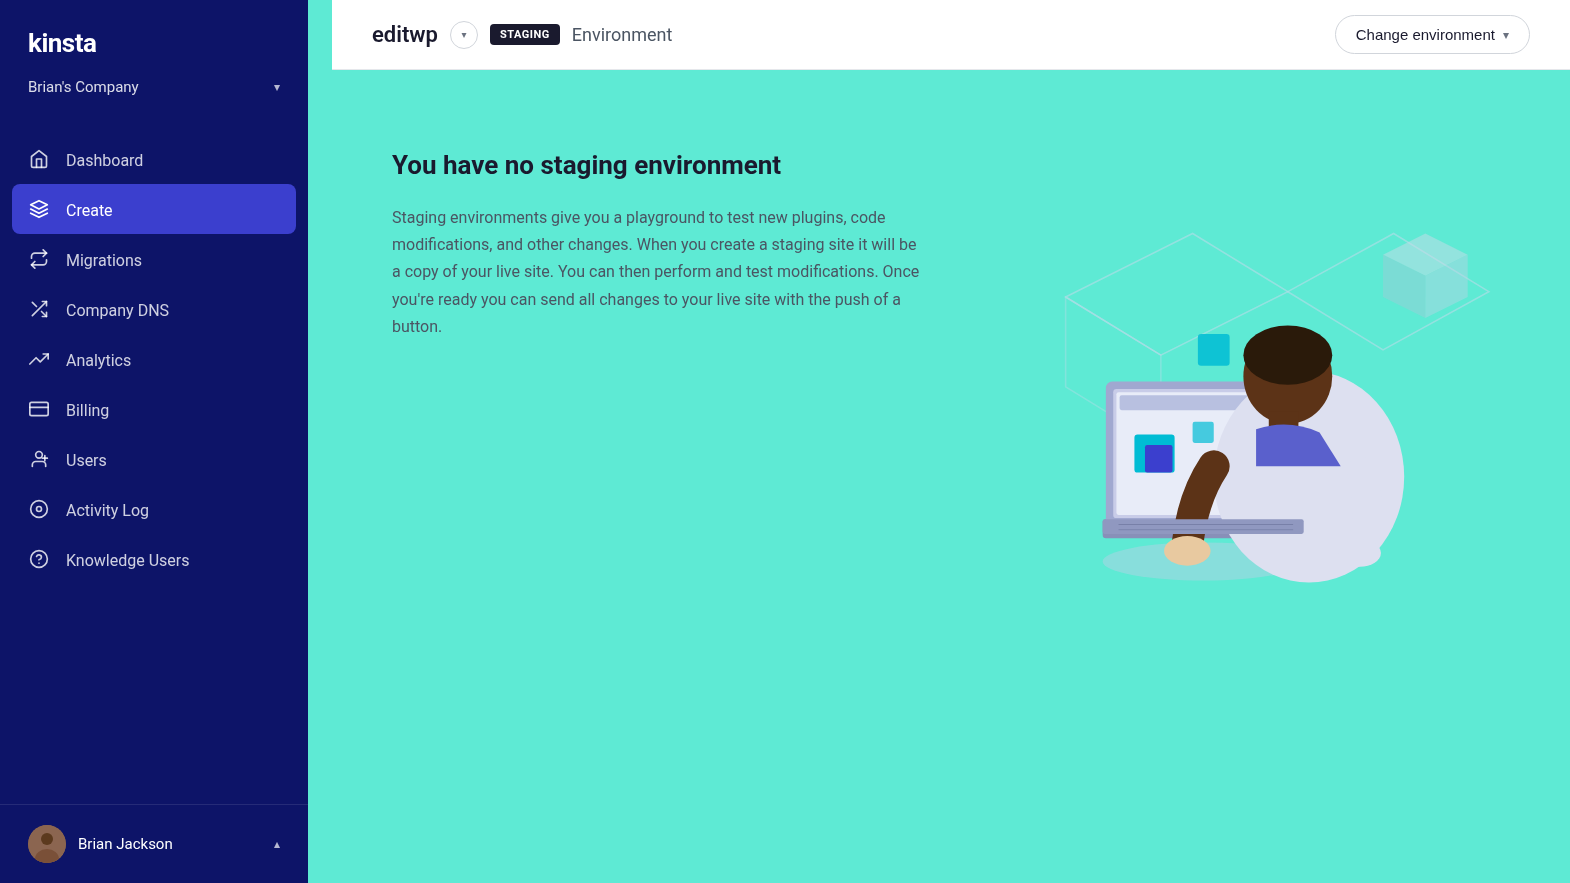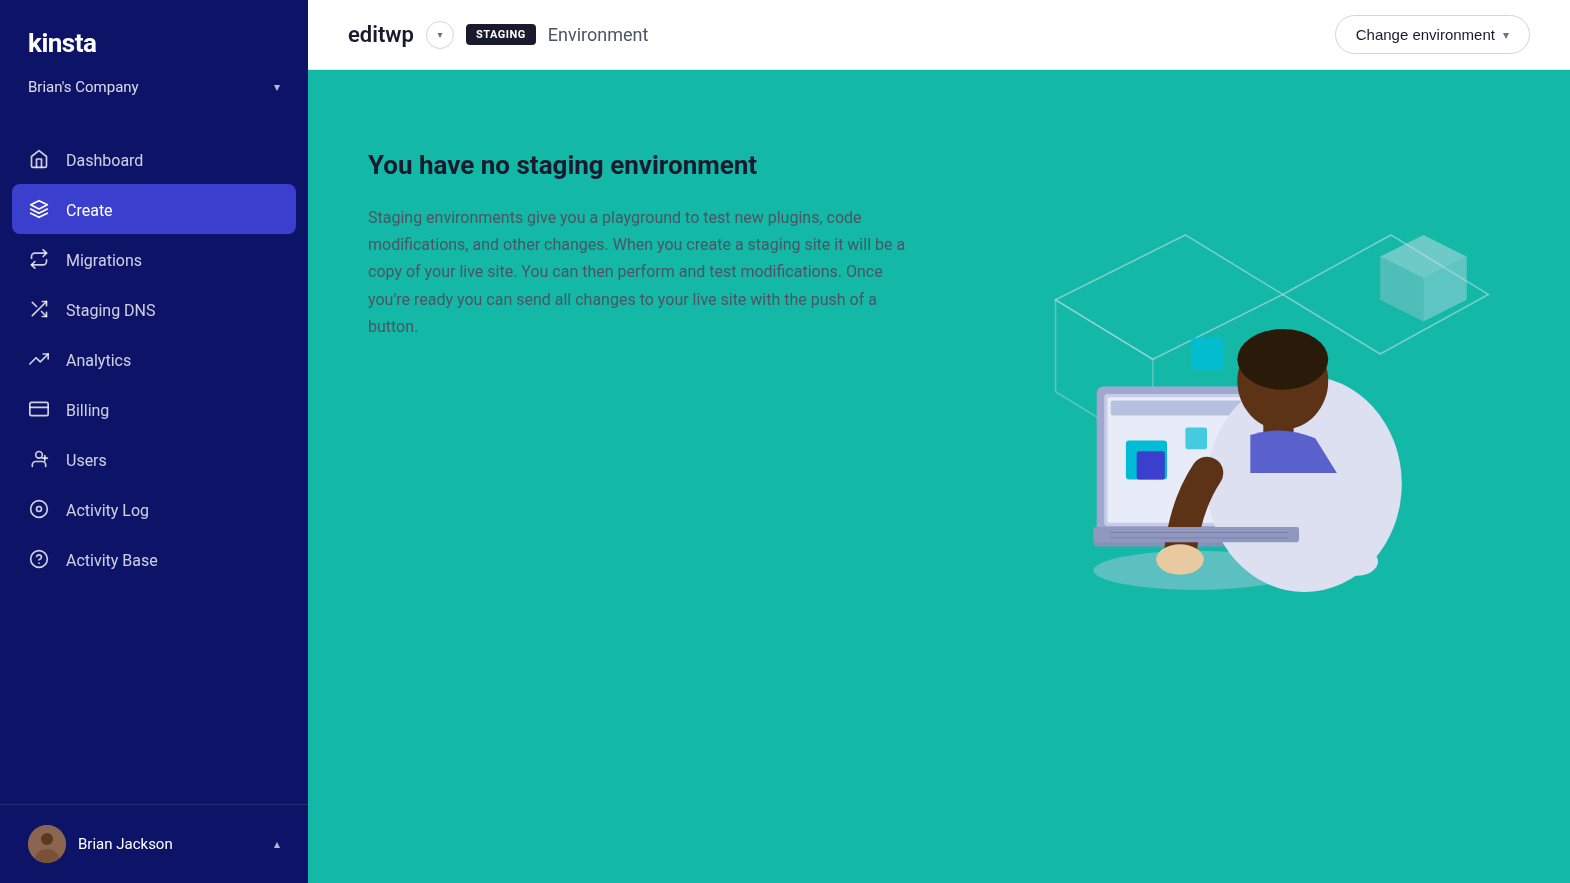--- a/index.html
+++ b/index.html
@@ -93,22 +93,23 @@
       font-size: 16px;
     }
     .user-name { font-size: 15px; color: #fff; }
     .footer-chevron { color: rgba(255,255,255,0.7); font-size: 12px; }
 
     
     .main {
       flex: 1;
       display: flex;
       flex-direction: column;
-      background: #14b8a6;
+      background: #5eead4;
       overflow: hidden;
+      padding-left: 24px;
     }
 
     
     .header {
       background: #fff;
       border-bottom: 1px solid #e5e7eb;
       padding: 0 40px;
       height: 70px;
       display: flex;
       align-items: center;
@@ -274,21 +275,21 @@
     <div class="nav-item">
       <span class="nav-icon">
         <svg width="20" height="20" viewBox="0 0 24 24" fill="none" stroke="currentColor" stroke-width="2" stroke-linecap="round" stroke-linejoin="round">
           <polyline points="16 3 21 3 21 8"></polyline>
           <line x1="4" y1="20" x2="21" y2="3"></line>
           <polyline points="21 16 21 21 16 21"></polyline>
           <line x1="15" y1="15" x2="21" y2="21"></line>
           <line x1="4" y1="4" x2="9" y2="9"></line>
         </svg>
       </span>
-      <span class="nav-label">Staging DNS</span>
+      <span class="nav-label">Company DNS</span>
     </div>
 
     <div class="nav-item">
       <span class="nav-icon">
         <svg width="20" height="20" viewBox="0 0 24 24" fill="none" stroke="currentColor" stroke-width="2" stroke-linecap="round" stroke-linejoin="round">
           <polyline points="23 6 13.5 15.5 8.5 10.5 1 18"></polyline>
           <polyline points="17 6 23 6 23 12"></polyline>
         </svg>
       </span>
       <span class="nav-label">Analytics</span>
@@ -327,21 +328,21 @@
     </div>
 
     <div class="nav-item">
       <span class="nav-icon">
         <svg width="20" height="20" viewBox="0 0 24 24" fill="none" stroke="currentColor" stroke-width="2" stroke-linecap="round" stroke-linejoin="round">
           <circle cx="12" cy="12" r="10"></circle>
           <path d="M9.09 9a3 3 0 0 1 5.83 1c0 2-3 3-3 3"></path>
           <line x1="12" y1="17" x2="12.01" y2="17"></line>
         </svg>
       </span>
-      <span class="nav-label">Activity Base</span>
+      <span class="nav-label">Knowledge Users</span>
     </div>
 
   </nav>
 
   <div class="sidebar-footer">
     <div class="user-info">
       <div class="avatar">
         <svg width="38" height="38" viewBox="0 0 38 38">
           <circle cx="19" cy="19" r="19" fill="#8B6550"></circle>
           <ellipse cx="19" cy="14" rx="6" ry="6" fill="#5C3A1E"></ellipse>

